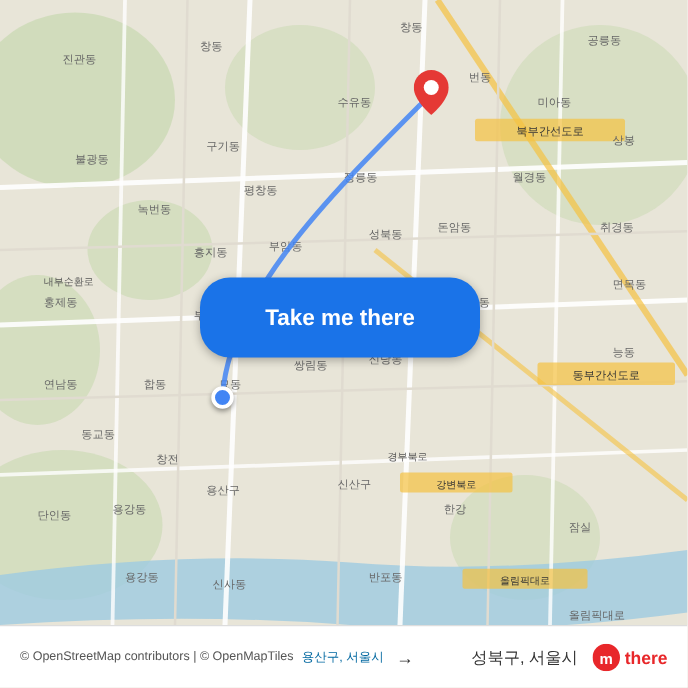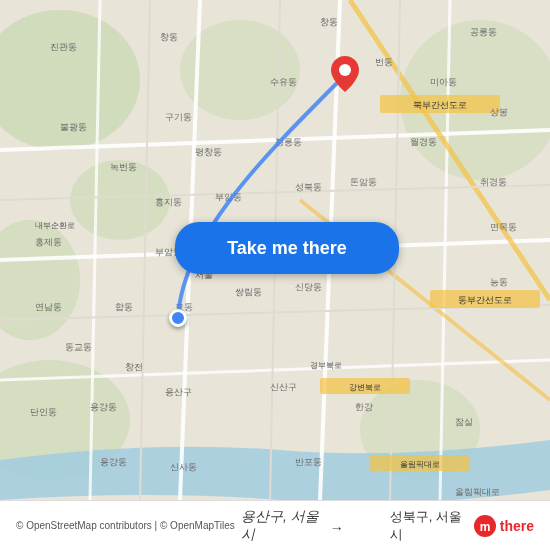--- a/index.html
+++ b/index.html
@@ -18,23 +18,23 @@
       width: 100%;
       height: 100%;
       position: absolute;
       top: 0; left: 0;
     }
 
     
     #take-me-there-btn {
       position: absolute;
       top: 222px;
-      left: 175px;
+      left: 160px;
       width: 224px;
-      height: 52px;
+      height: 64px;
       background-color: #1a73e8;
       color: white;
       border: none;
       border-radius: 24px;
       font-size: 18px;
       font-weight: bold;
       cursor: pointer;
       display: flex;
       align-items: center;
       justify-content: center;
@@ -84,24 +84,23 @@
       gap: 3px;
     }
 
     #attribution {
       font-size: 10px;
       color: #555;
       flex: 1;
     }
 
     #from-label {
-      font-size: 14px;
+      font-size: 10px;
       font-weight: 500;
-      color: #404040;
-      font-style: italic;
+      color: #0369a1;
     }
 
     #arrow-icon {
       font-size: 14px;
       color: #333;
       margin: 0 4px;
     }
 
     #to-label {
       font-size: 13px;

